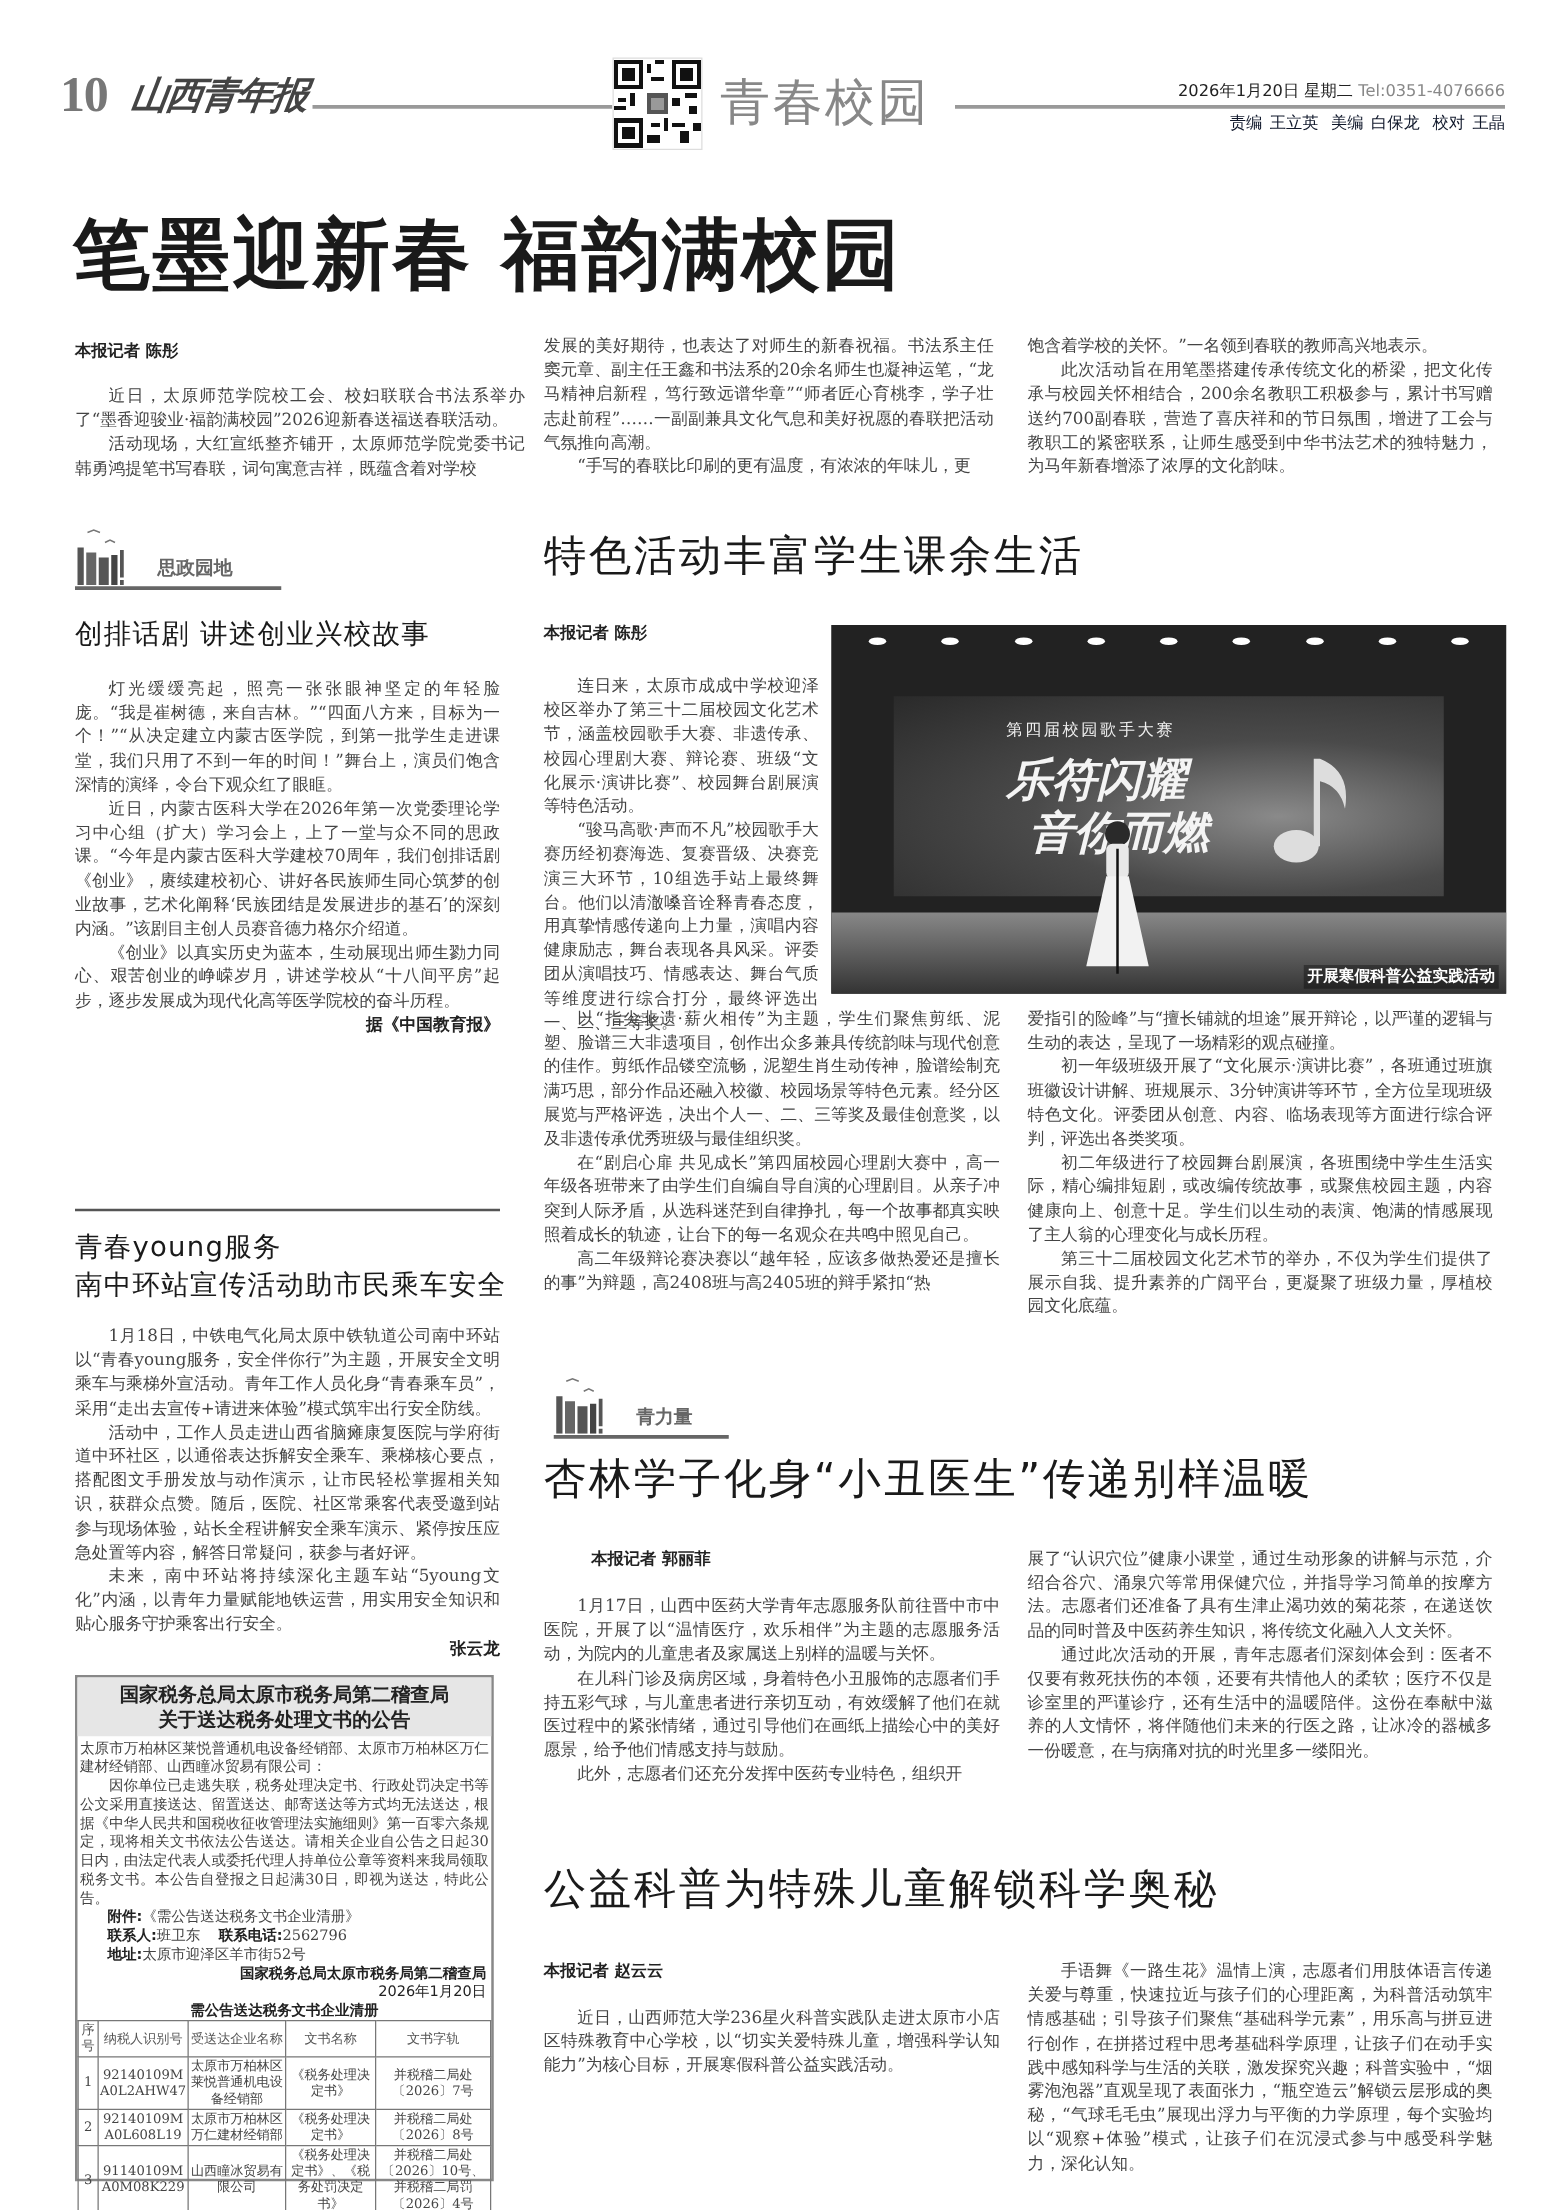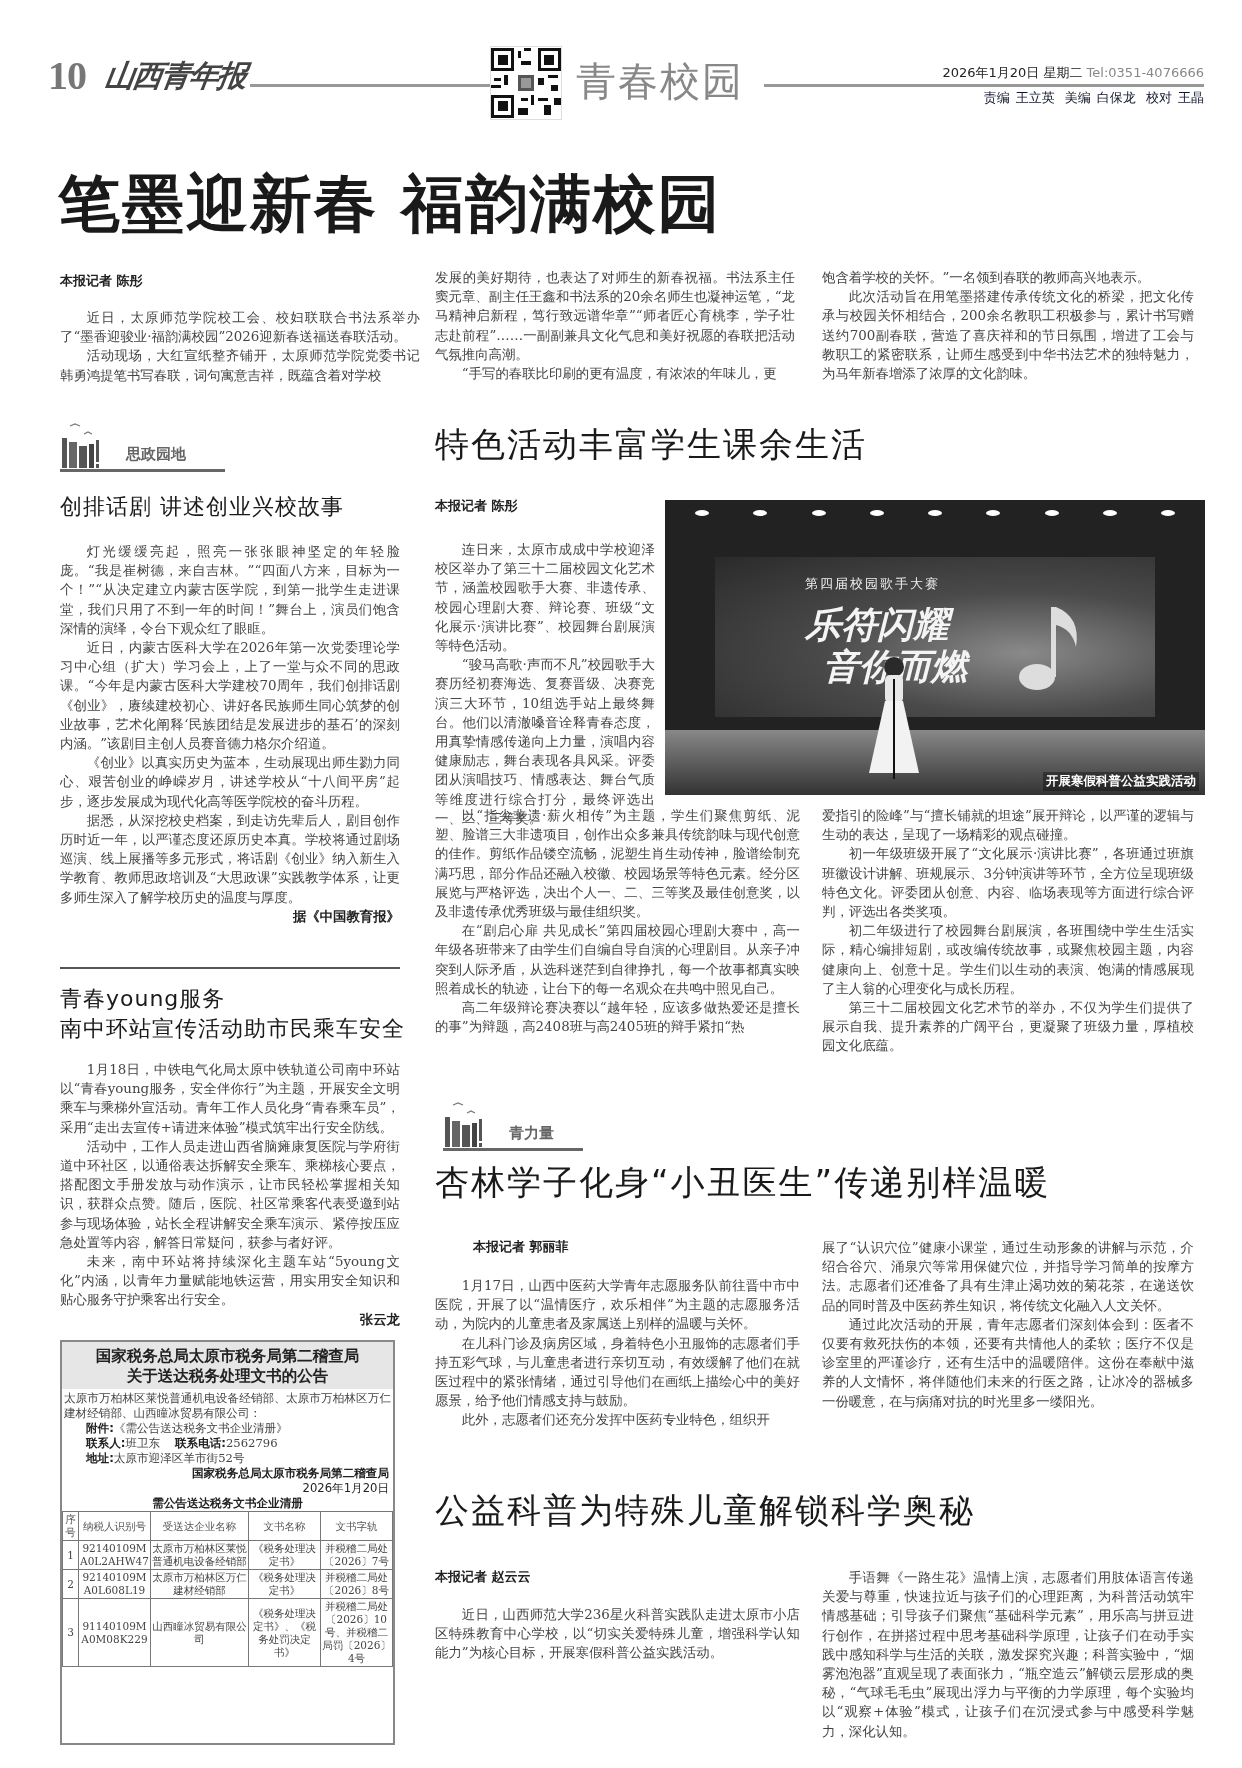--- a/index.html
+++ b/index.html
@@ -136,21 +136,20 @@
     <rect x="36" y="22" width="3" height="22" fill="#555"></rect>
       <rect x="36" y="46" width="3" height="4" fill="#555"></rect>
   </svg>
   <span>思政园地</span>
 </div>
 <div class="abs h2" style="left:60px; top:492px;">创排话剧 讲述创业兴校故事</div>
 <div class="abs col" style="left:60px; top:542px; width:340px;">
   <p>灯光缓缓亮起，照亮一张张眼神坚定的年轻脸庞。“我是崔树德，来自吉林。”“四面八方来，目标为一个！”“从决定建立内蒙古医学院，到第一批学生走进课堂，我们只用了不到一年的时间！”舞台上，演员们饱含深情的演绎，令台下观众红了眼眶。</p>
   <p>近日，内蒙古医科大学在2026年第一次党委理论学习中心组（扩大）学习会上，上了一堂与众不同的思政课。“今年是内蒙古医科大学建校70周年，我们创排话剧《创业》，赓续建校初心、讲好各民族师生同心筑梦的创业故事，艺术化阐释‘民族团结是发展进步的基石’的深刻内涵。”该剧目主创人员赛音德力格尔介绍道。</p>
   <p>《创业》以真实历史为蓝本，生动展现出师生勠力同心、艰苦创业的峥嵘岁月，讲述学校从“十八间平房”起步，逐步发展成为现代化高等医学院校的奋斗历程。</p>
-  <p>据悉，从深挖校史档案，到走访先辈后人，剧目创作历时近一年，以严谨态度还原历史本真。学校将通过剧场巡演、线上展播等多元形式，将话剧《创业》纳入新生入学教育、教师思政培训及“大思政课”实践教学体系，让更多师生深入了解学校历史的温度与厚度。</p>
   <div class="source">据《中国教育报》</div>
 </div>
 <div class="abs divider" style="left:60px; top:967px; width:340px;"></div>
 
 <div class="abs h2" style="left:60px; top:984px; line-height:30px;">
   <div>青春young服务</div>
   <div>南中环站宣传活动助市民乘车安全</div>
 </div>
 <div class="abs col" style="left:60px; top:1060px; width:340px;">
   <p>1月18日，中铁电气化局太原中铁轨道公司南中环站以“青春young服务，安全伴你行”为主题，开展安全文明乘车与乘梯外宣活动。青年工作人员化身“青春乘车员”，采用“走出去宣传+请进来体验”模式筑牢出行安全防线。</p>
@@ -159,35 +158,36 @@
   <div class="source">张云龙</div>
 </div>
 
 <div class="abs notice">
   <div class="notice-title">
     <div>国家税务总局太原市税务局第二稽查局</div>
     <div>关于送达税务处理文书的公告</div>
   </div>
   <div class="notice-body">
     <p>太原市万柏林区莱悦普通机电设备经销部、太原市万柏林区万仁建材经销部、山西瞳冰贸易有限公司：</p>
+    <p class="ind">因你单位已走逃失联，税务处理决定书、行政处罚决定书等公文采用直接送达、留置送达、邮寄送达等方式均无法送达，根据《中华人民共和国税收征收管理法实施细则》第一百零六条规定，现将相关文书依法公告送达。请相关企业自公告之日起30日内，由法定代表人或委托代理人持单位公章等资料来我局领取税务文书。本公告自登报之日起满30日，即视为送达，特此公告。</p>
     <div class="kv"><b>附件:</b><span>《需公告送达税务文书企业清册》</span></div>
     <div class="kv"><b>联系人:</b><span>班卫东</span>&nbsp;&nbsp;&nbsp;&nbsp;<b>联系电话:</b><span>2562796</span></div>
     <div class="kv"><b>地址:</b><span>太原市迎泽区羊市街52号</span></div>
   </div>
   <div class="notice-sign">国家税务总局太原市税务局第二稽查局</div>
   <div class="notice-date">2026年1月20日</div>
   <div class="notice-list-title">需公告送达税务文书企业清册</div>
   <table class="tax">
     <thead>
       <tr>
         <th style="width:16px">序号</th>
         <th style="width:72px">纳税人识别号</th>
         <th>受送达企业名称</th>
         <th style="width:72px">文书名称</th>
-        <th style="width:72px">文书字轨</th>
+        <th style="width:92px">文书字轨</th>
       </tr>
     </thead>
     <tbody>
       <tr>
         <td>1</td>
         <td style="word-break:break-all">92140109MA0L2AHW47</td>
         <td>太原市万柏林区莱悦普通机电设备经销部</td>
         <td>《税务处理决定书》</td>
         <td>并税稽二局处〔2026〕7号</td>
       </tr>

